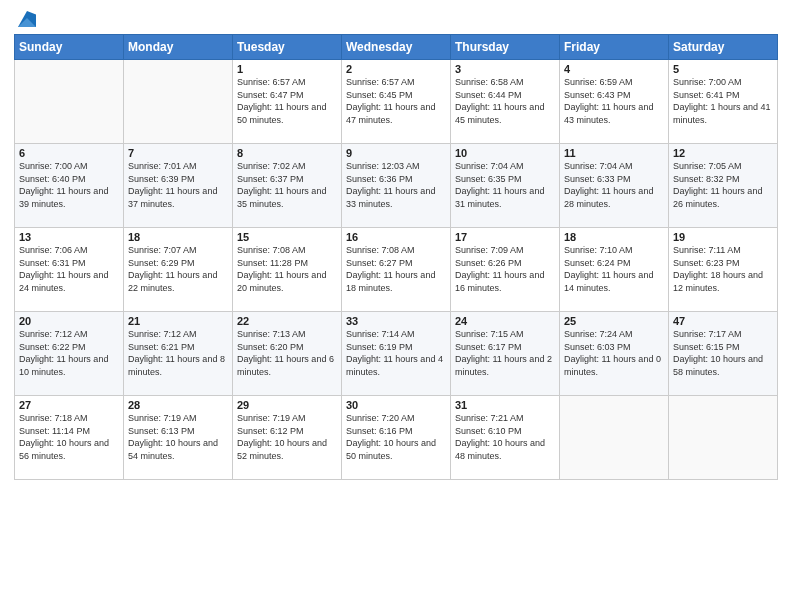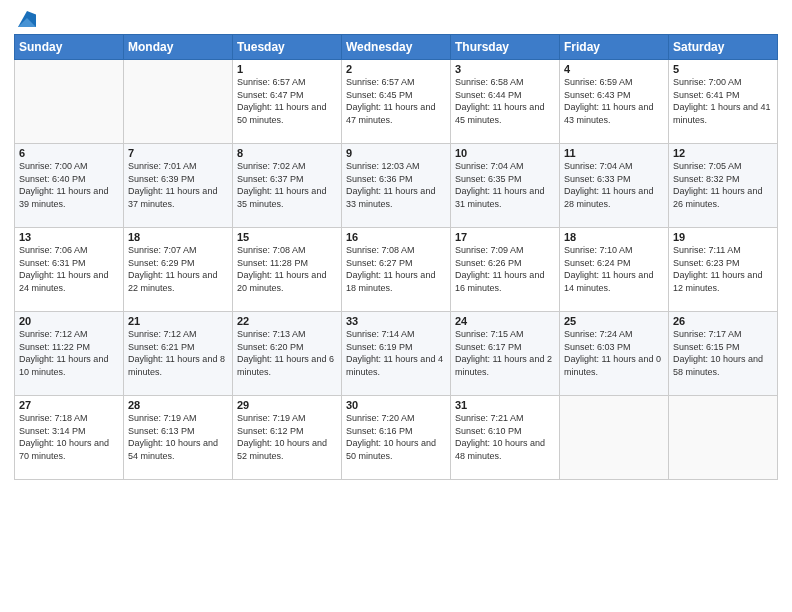--- a/index.html
+++ b/index.html
@@ -249,28 +249,28 @@
           <td>
             <span class="day-num">18</span>
             <div class="day-info">Sunrise: 7:10 AM</div>
             <div class="day-info">Sunset: 6:24 PM</div>
             <div class="day-info">Daylight: 11 hours and 14 minutes.</div>
           </td>
           <td>
             <span class="day-num">19</span>
             <div class="day-info">Sunrise: 7:11 AM</div>
             <div class="day-info">Sunset: 6:23 PM</div>
-            <div class="day-info">Daylight: 11 hours and 12 minutes.</div>
+            <div class="day-info">Daylight: 18 hours and 12 minutes.</div>
           </td>
         </tr>
         <tr>
           <td>
             <span class="day-num">20</span>
             <div class="day-info">Sunrise: 7:12 AM</div>
-            <div class="day-info">Sunset: 11:22 PM</div>
+            <div class="day-info">Sunset: 6:22 PM</div>
             <div class="day-info">Daylight: 11 hours and 10 minutes.</div>
           </td>
           <td>
             <span class="day-num">21</span>
             <div class="day-info">Sunrise: 7:12 AM</div>
             <div class="day-info">Sunset: 6:21 PM</div>
             <div class="day-info">Daylight: 11 hours and 8 minutes.</div>
           </td>
           <td>
             <span class="day-num">22</span>
@@ -290,32 +290,32 @@
             <div class="day-info">Sunset: 6:17 PM</div>
             <div class="day-info">Daylight: 11 hours and 2 minutes.</div>
           </td>
           <td>
             <span class="day-num">25</span>
             <div class="day-info">Sunrise: 7:24 AM</div>
             <div class="day-info">Sunset: 6:03 PM</div>
             <div class="day-info">Daylight: 11 hours and 0 minutes.</div>
           </td>
           <td>
-            <span class="day-num">26</span>
+            <span class="day-num">47</span>
             <div class="day-info">Sunrise: 7:17 AM</div>
             <div class="day-info">Sunset: 6:15 PM</div>
             <div class="day-info">Daylight: 10 hours and 58 minutes.</div>
           </td>
         </tr>
         <tr>
           <td>
             <span class="day-num">27</span>
             <div class="day-info">Sunrise: 7:18 AM</div>
-            <div class="day-info">Sunset: 3:14 PM</div>
-            <div class="day-info">Daylight: 10 hours and 70 minutes.</div>
+            <div class="day-info">Sunset: 11:14 PM</div>
+            <div class="day-info">Daylight: 10 hours and 56 minutes.</div>
           </td>
           <td>
             <span class="day-num">28</span>
             <div class="day-info">Sunrise: 7:19 AM</div>
             <div class="day-info">Sunset: 6:13 PM</div>
             <div class="day-info">Daylight: 10 hours and 54 minutes.</div>
           </td>
           <td>
             <span class="day-num">29</span>
             <div class="day-info">Sunrise: 7:19 AM</div>

